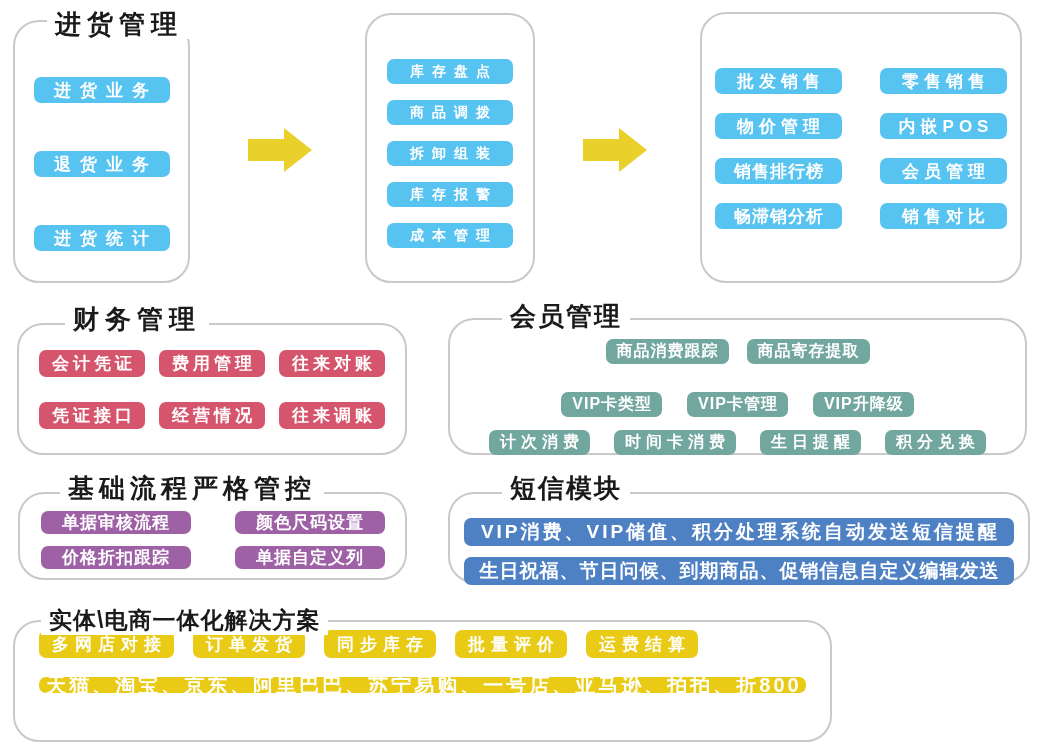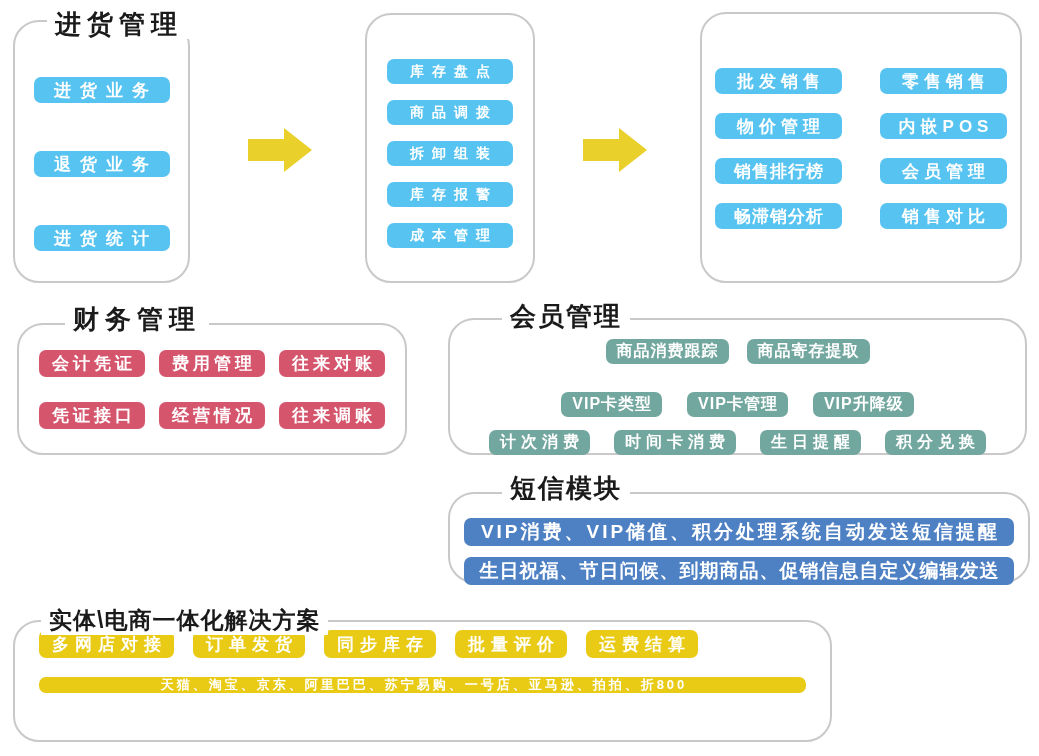--- a/index.html
+++ b/index.html
@@ -77,21 +77,21 @@
   #box-sms .gtitle{top:-21px;left:52px;letter-spacing:2px;}
   #box-sms .vstack{padding:24px 14px 0;gap:11px;align-items:stretch;}
   #box-sms .chip{height:28px;font-size:19px;}
 
   
   #box-ecom{left:13px;top:620px;width:819px;height:122px;}
   #box-ecom .gtitle{top:-17px;left:26px;font-size:23px;letter-spacing:1px;}
   #box-ecom .r1{display:flex;gap:19px;padding:8px 24px 0;justify-content:flex-start;}
   #box-ecom .r1 .chip{height:28px;font-size:17px;padding:0 13px;}
   #box-ecom .r2{margin:19px 24px 0;}
-  #box-ecom .r2 .chip{height:16px;font-size:13px;text-align:right;}
+  #box-ecom .r2 .chip{height:16px;font-size:20px;text-align:right;}
 </style>
 </head>
 <body>
 
 <div class="canvas">
 
   <div class="gbox" id="box-purchase">
     <span class="gtitle">进货管理</span>
     <div class="vstack">
       <div class="chip c-sky ls9">
@@ -217,20 +217,37 @@
         </div>
       <div class="chip c-teal ls5">
           <span>生日提醒</span>
         </div>
       <div class="chip c-teal ls5">
           <span>积分兑换</span>
         </div>
     </div>
   </div>
 
+  <div class="gbox" id="box-base">
+    <span class="gtitle">基础流程严格管控</span>
+    <div class="grid">
+      <div class="chip c-purple ls1">
+          <span>单据审核流程</span>
+        </div>
+      <div class="chip c-purple ls1">
+          <span>颜色尺码设置</span>
+        </div>
+      <div class="chip c-purple ls1">
+          <span>价格折扣跟踪</span>
+        </div>
+      <div class="chip c-purple ls1">
+          <span>单据自定义列</span>
+        </div>
+    </div>
+  </div>
 
   <div class="gbox" id="box-sms">
     <span class="gtitle">短信模块</span>
     <div class="vstack">
       <div class="chip c-blue ls3">
           <span>VIP消费、VIP储值、积分处理系统自动发送短信提醒</span>
         </div>
       <div class="chip c-blue ls1">
           <span>生日祝福、节日问候、到期商品、促销信息自定义编辑发送</span>
         </div>

